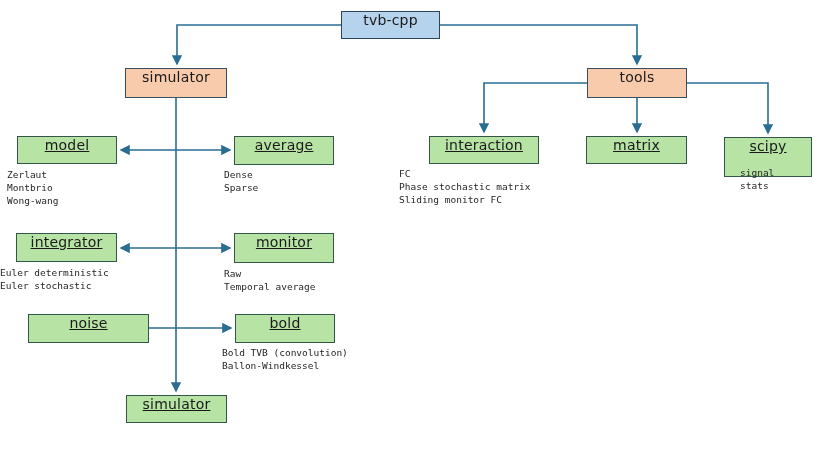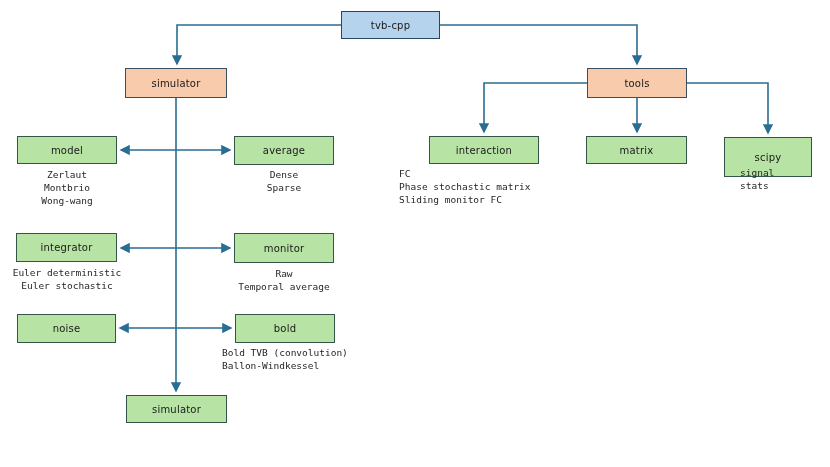--- a/index.html
+++ b/index.html
@@ -11,31 +11,31 @@
   html,body{margin:0;padding:0;background:#fff;}
   #stage{
     position:relative;width:830px;height:467px;background:#ffffff;
     font-family:"DejaVu Sans", sans-serif;overflow:hidden;
   }
   svg.connectors{position:absolute;left:0;top:0;pointer-events:none;}
   svg.connectors path.c{fill:none;stroke:var(--line);stroke-width:1.6px;}
   svg.connectors .arrowhead{fill:var(--line);}
   .node{
     position:absolute;box-sizing:border-box;border:1.7px solid var(--leaf_border);
-    display:flex;align-items:center;justify-content:center;
-    font-size:10px;color:var(--text);letter-spacing:0.2px;
+    display:flex;justify-content:center;
+    font-size:14px;color:var(--text);letter-spacing:0.2px;
   }
   .node.root{background:var(--root_fill);border-color:var(--root_border);}
   .node.branch{background:var(--branch_fill);border-color:var(--branch_border);}
-  .node.leaf{background:var(--leaf_fill);}
+  .node.leaf{background:var(--leaf_fill);text-decoration:underline;}
   .sub{
     position:absolute;font-family:"DejaVu Sans Mono", monospace;
     font-size:9.5px;line-height:13px;color:#262626;white-space:nowrap;
   }
-  .sub.center{text-align:center;}
+  .sub.center{}
 </style>
 </head>
 <body>
 
 <div id="stage">
 
   <svg class="connectors" width="830" height="467" viewBox="0 0 830 467" aria-hidden="true">
     <defs>
       <marker id="arr" viewBox="0 0 10 10" refX="8.5" refY="5" markerWidth="6.5" markerHeight="6.5" orient="auto-start-reverse">
         <path class="arrowhead" d="M0,0 L10,5 L0,10 z"></path>
@@ -98,21 +98,21 @@
   </div>
 
   <div class="node leaf" style="left:234px;top:233px;width:100px;height:30px">
     <span>monitor</span>
   </div>
   <div class="sub center" style="left:224px;top:267px;width:120px">
     <div>Raw</div>
     <div>Temporal average</div>
   </div>
 
-  <div class="node leaf" style="left:17px;top:314px;width:99px;height:29px">
+  <div class="node leaf" style="left:28px;top:314px;width:121px;height:29px">
     <span>noise</span>
   </div>
 
   <div class="node leaf" style="left:235px;top:314px;width:100px;height:29px">
     <span>bold</span>
   </div>
   <div class="sub" style="left:222px;top:346px">
     <div>Bold TVB (convolution)</div>
     <div>Ballon-Windkessel</div>
   </div>

